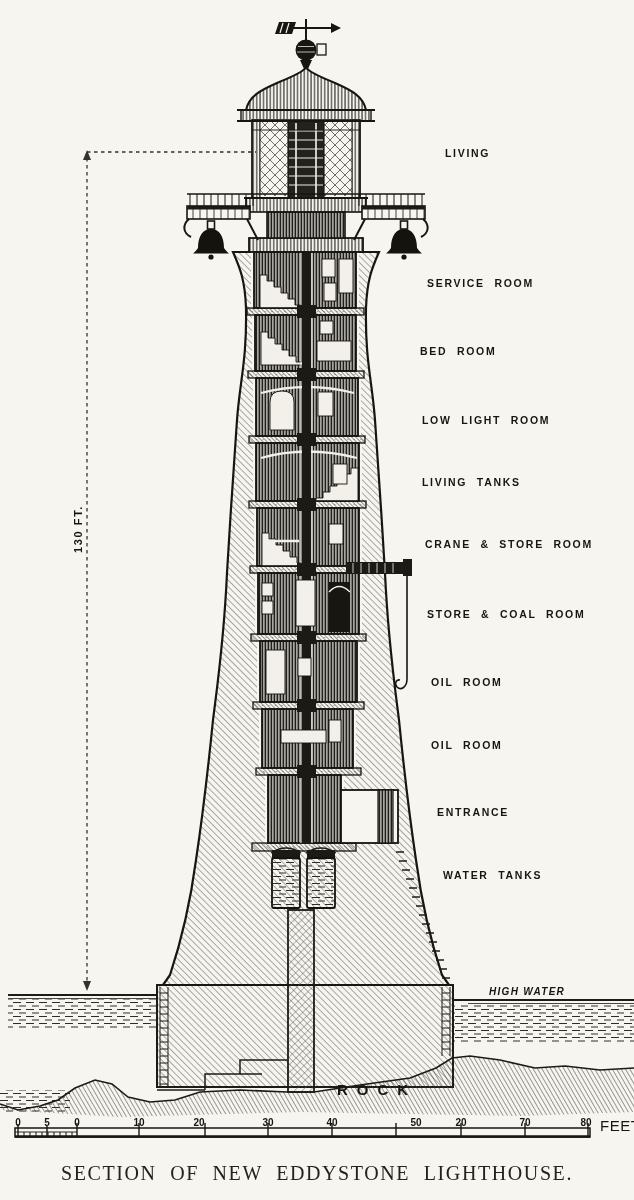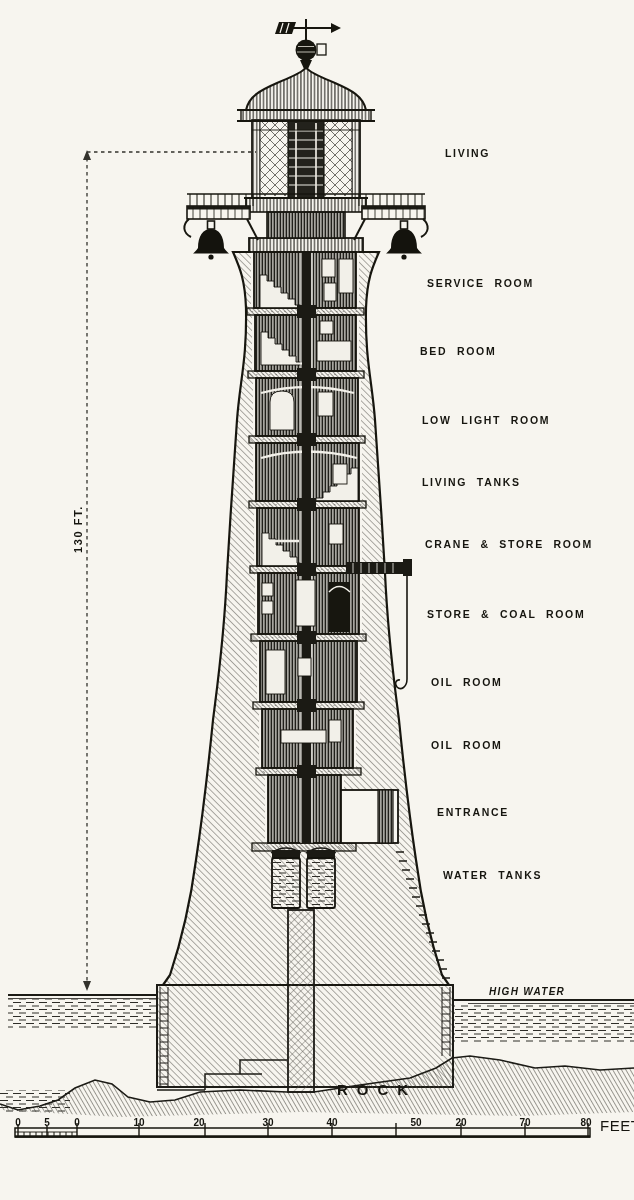--- a/index.html
+++ b/index.html
@@ -340,14 +340,15 @@
 <span class="tick" style="left:139px">10</span>
 <span class="tick" style="left:199px">20</span>
 <span class="tick" style="left:268px">30</span>
 <span class="tick" style="left:332px">40</span>
 <span class="tick" style="left:416px">50</span>
 <span class="tick" style="left:461px">20</span>
 <span class="tick" style="left:525px">70</span>
 <span class="tick" style="left:586px">80</span>
 <span class="unit">FEET</span>
 
+<div class="caption">SECTION OF NEW EDDYSTONE LIGHTHOUSE.</div>
 
 </div>
 
 </body></html>

